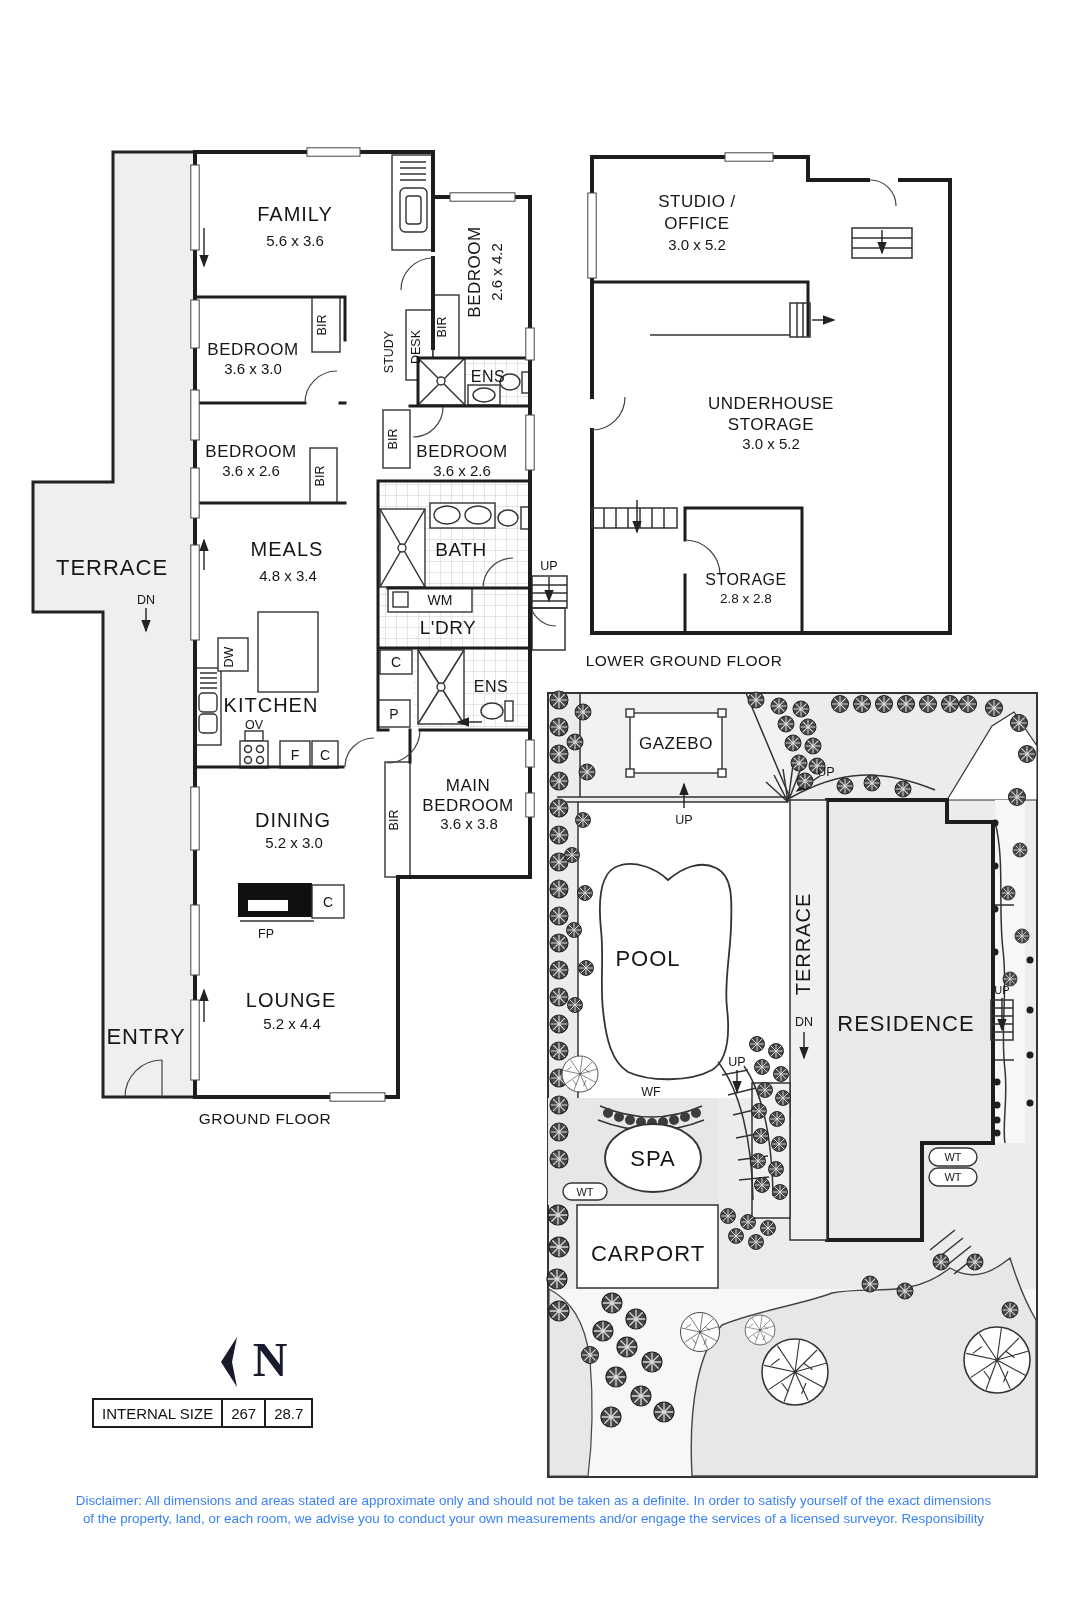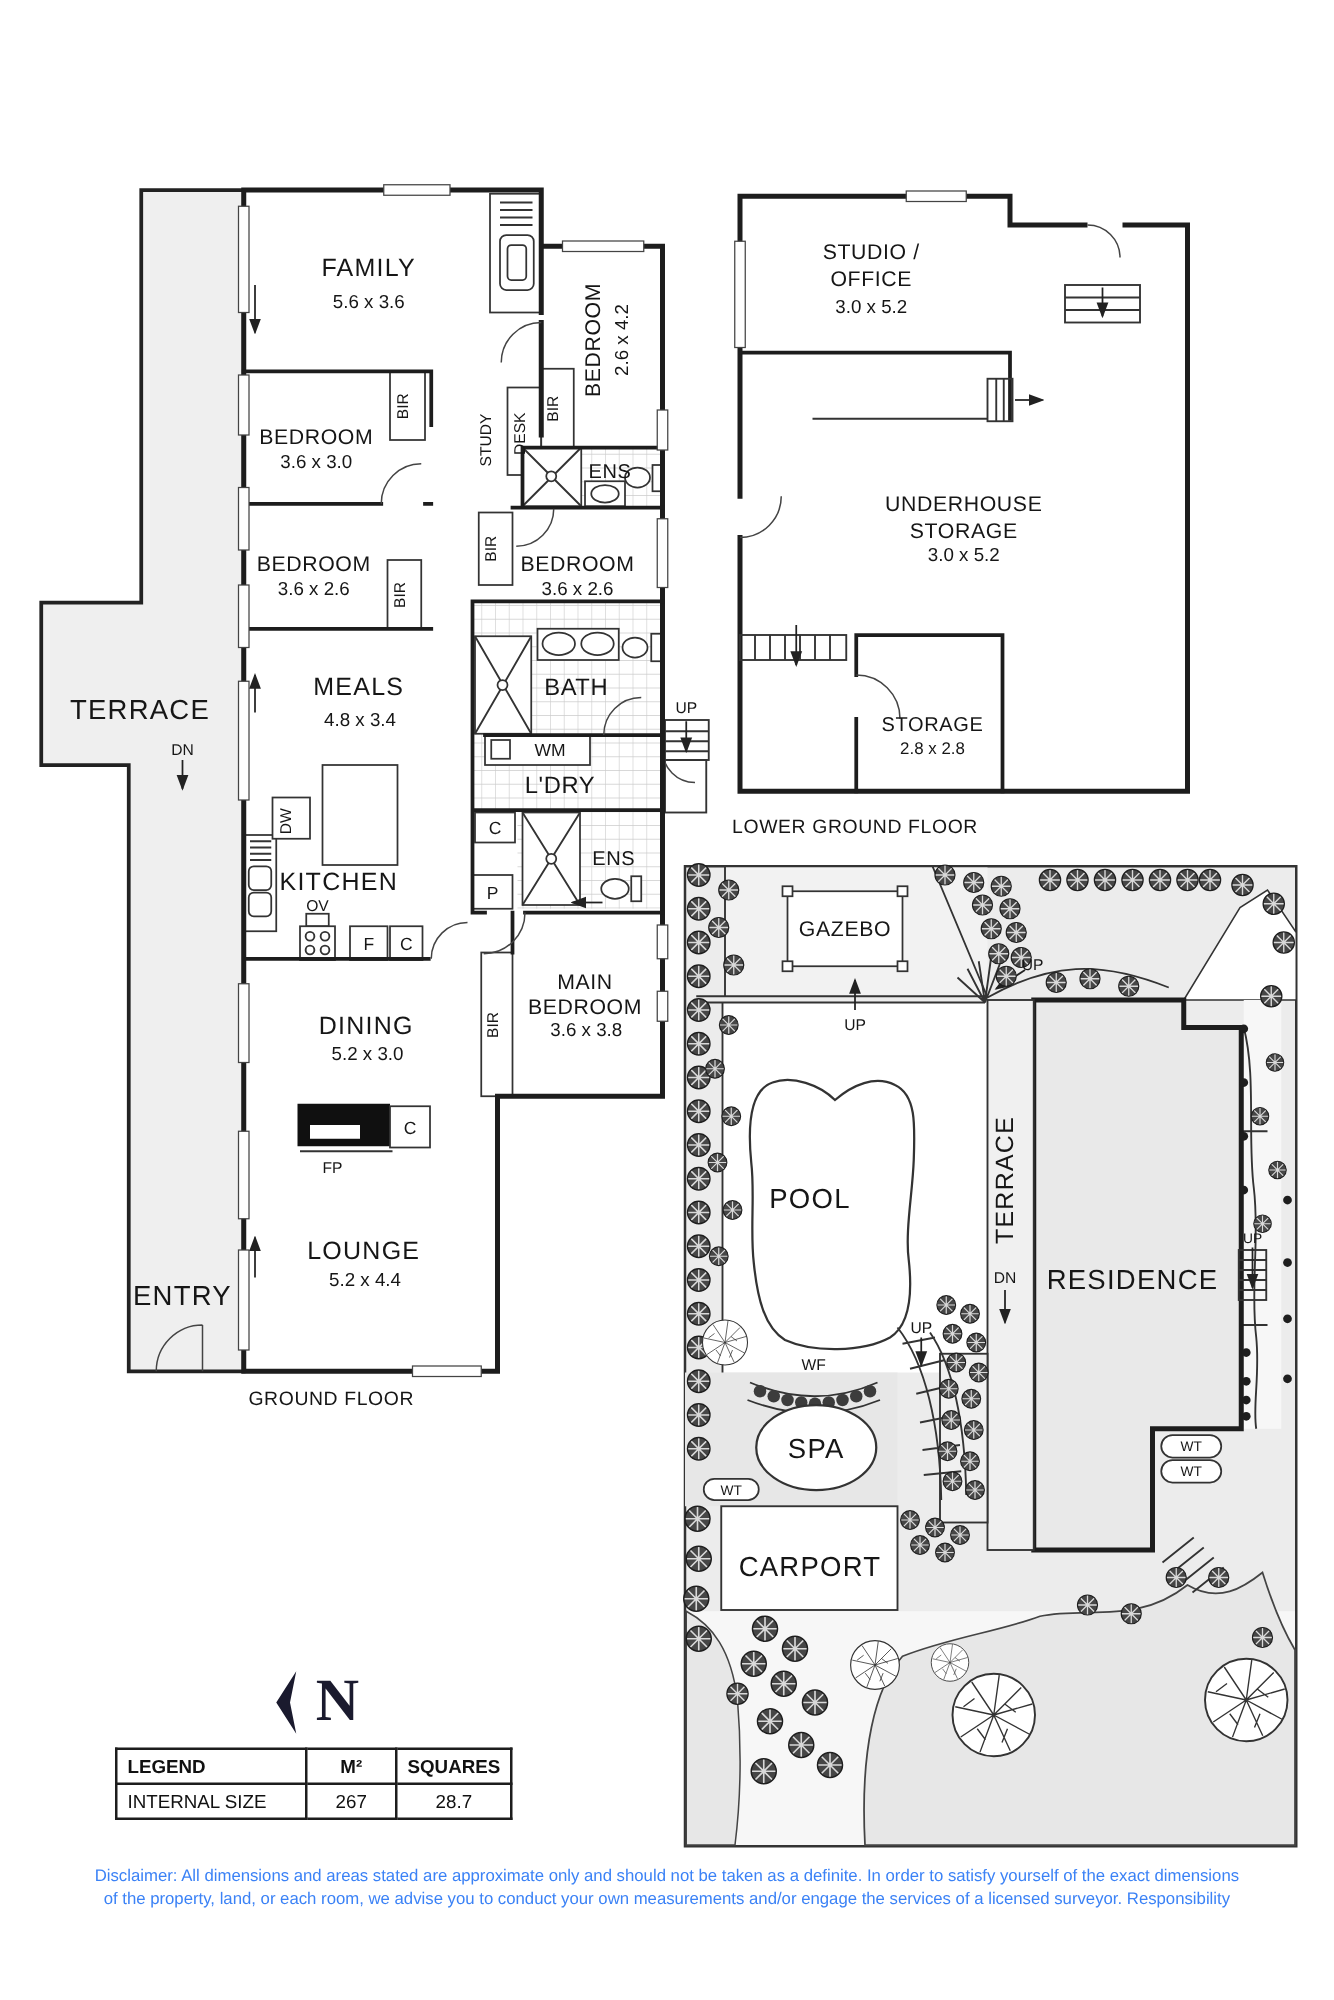--- a/index.html
+++ b/index.html
@@ -463,25 +463,20 @@
   </g>
 
   <g>
     <polygon points="237,1337 221,1362 237,1387 232,1362" fill="#1a1a2e"></polygon>
     <text x="270" y="1376" text-anchor="middle" style="font-family:'Liberation Serif',serif;font-weight:bold;font-size:48px;fill:#1a1a2e;">N</text>
   </g>
 </svg>
 
 <table class="legend">
   <tbody>
-        <tr>
-    <td class="h" style="width:134px">LEGEND</td>
-    <td class="h c" style="width:54px">M²</td>
-    <td class="h c" style="width:72px">SQUARES</td>
-  </tr>
   <tr>
     <td>INTERNAL SIZE</td>
     <td class="c">267</td>
     <td class="c">28.7</td>
   </tr>
 </tbody>
     </table>
 
 <div class="disclaimer">
   <div>Disclaimer: All dimensions and areas stated are approximate only and should not be taken as a definite. In order to satisfy yourself of the exact dimensions</div>

